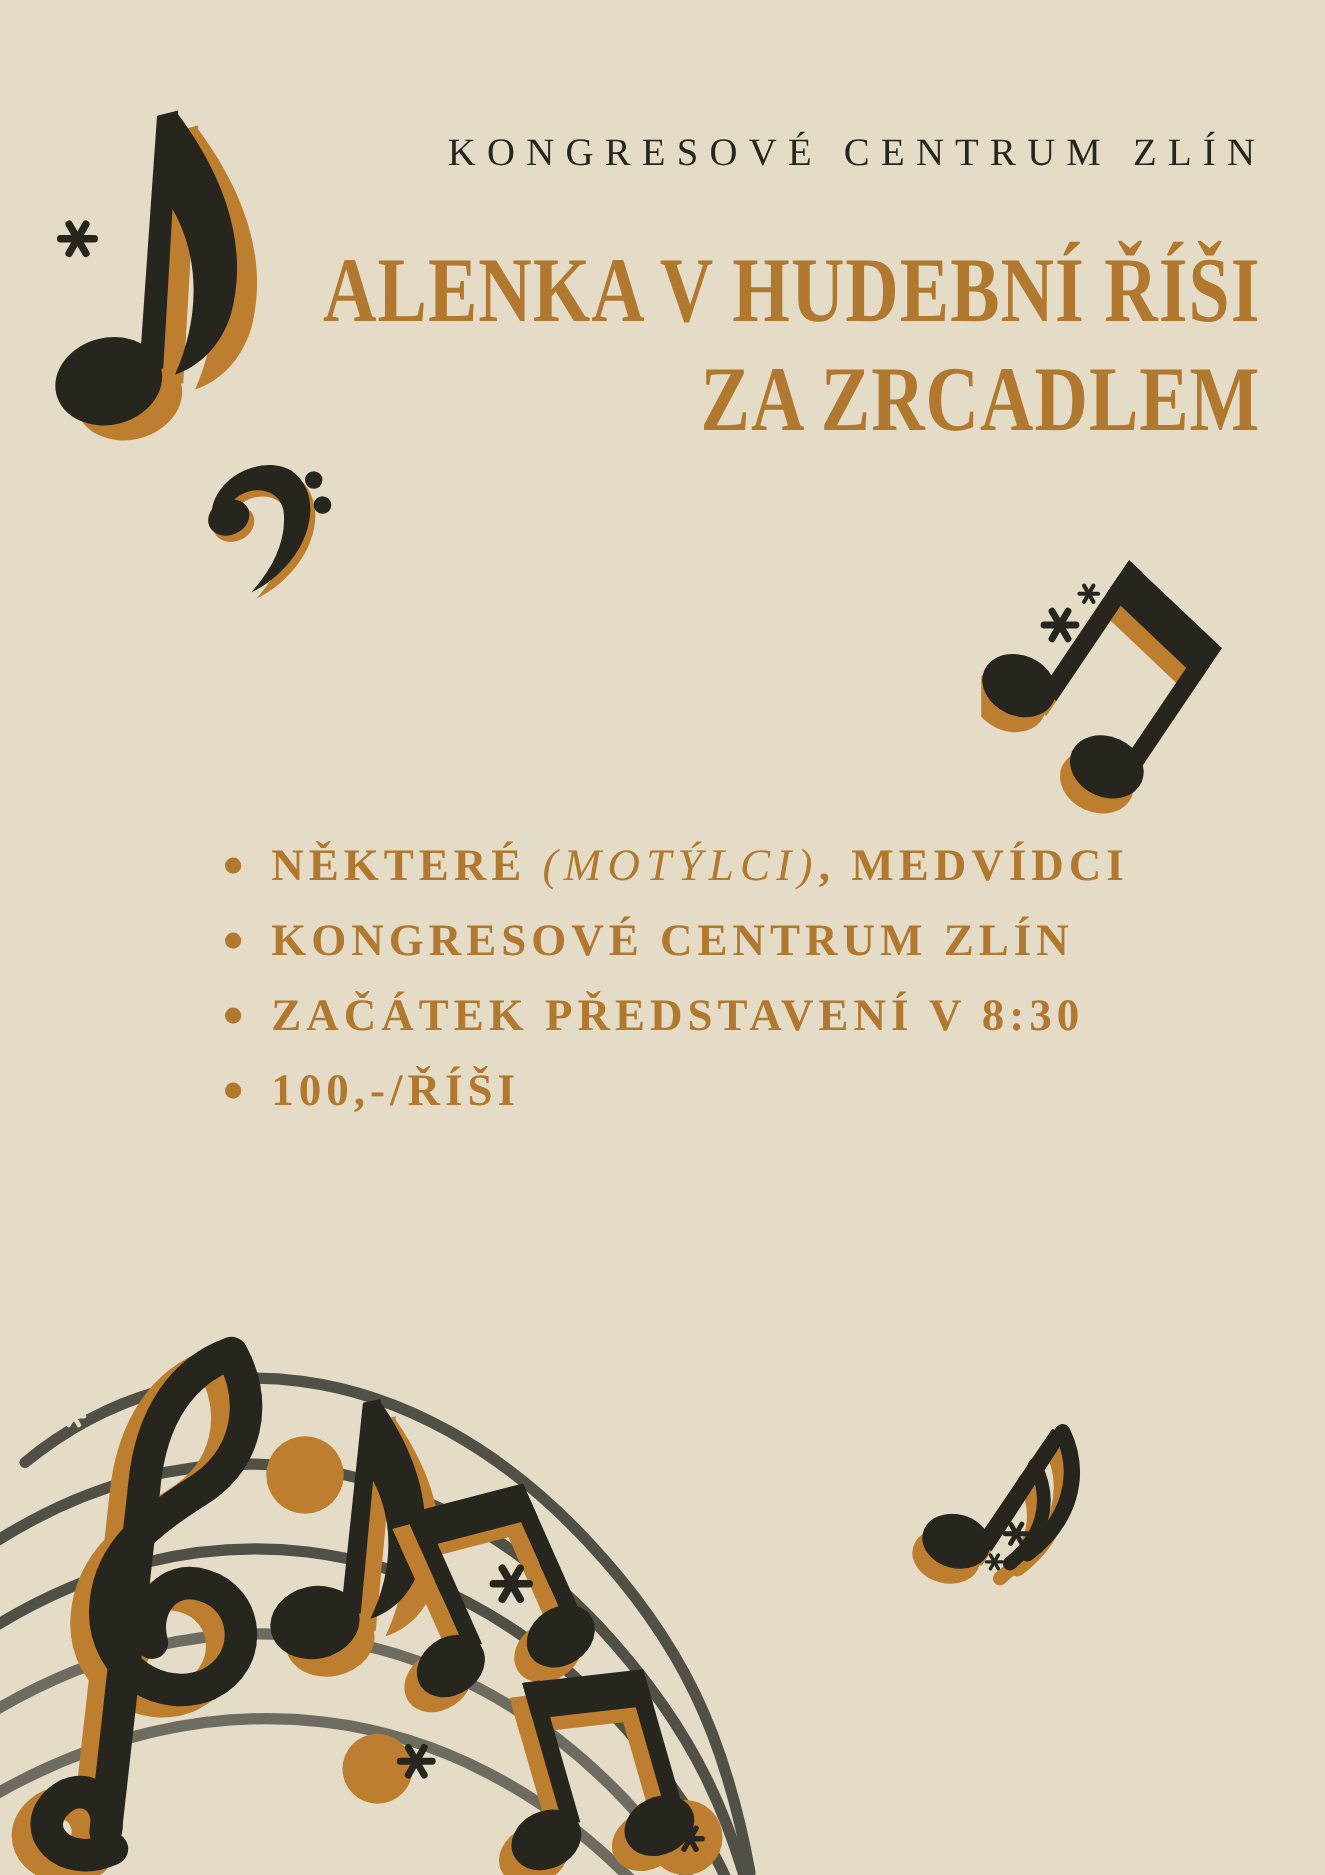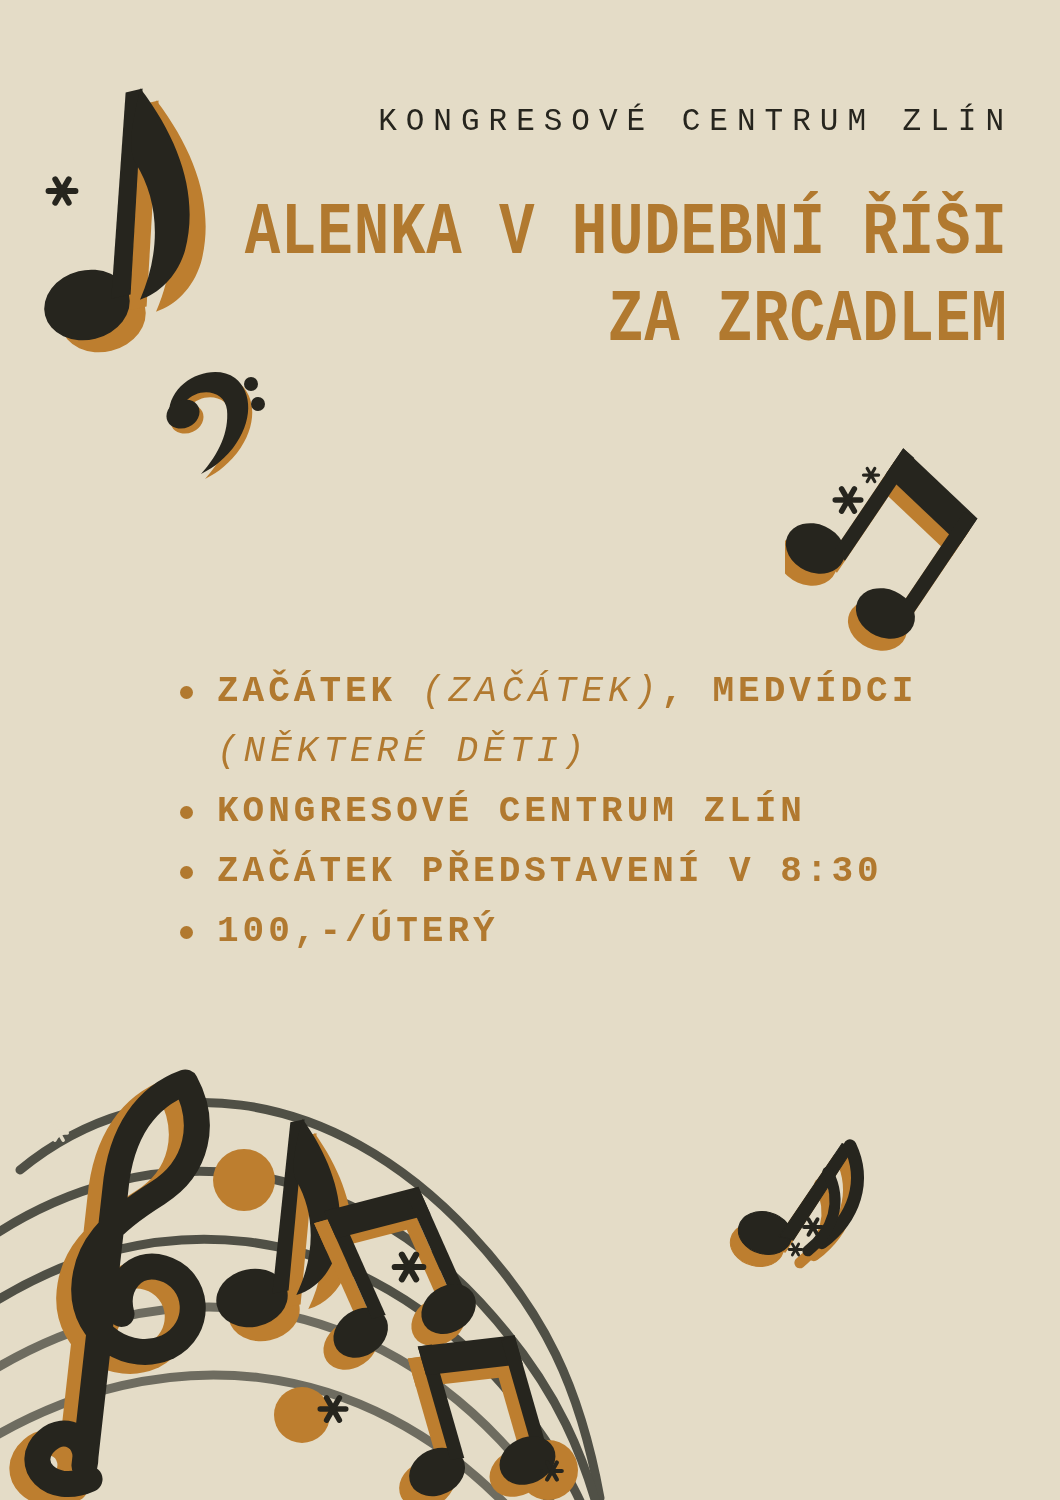--- a/index.html
+++ b/index.html
@@ -1,19 +1,19 @@
 <!DOCTYPE html>
 <html style="--background: #e4dcc7; --ink: #26251e; --accent: #b1792f; --shadow: #bd7e2f; --staff: #505046;"><head>
 <meta charset="utf-8">
 <style>
   html,body{margin:0;padding:0;background:#888;}
   .poster{
     position:relative;width:1060px;height:1500px;margin:0 auto;
     background:var(--background,#e4dcc7);overflow:hidden;
-    font-family:Liberation Mono, monospace;
+    font-family:Liberation Serif, serif;
   }
   
   .venue{
     position:absolute;top:104px;right:56px;
     font-size:31px;font-weight:500;letter-spacing:9px;margin-right:-9px;
     color:var(--ink,#26251e);white-space:nowrap;
   }
   .title{
     position:absolute;top:190px;right:52px;margin:0;
     text-align:right;color:var(--accent,#b1792f);
@@ -87,31 +87,30 @@
 
   <div class="venue">KONGRESOVÉ CENTRUM ZLÍN</div>
 
   <h1 class="title">
     <span class="t-line">ALENKA V HUDEBNÍ ŘÍŠI</span>
     <span class="t-line">ZA ZRCADLEM</span>
   </h1>
 
   <ul class="details">
     <li>
-      <span class="li-line"><span class="seg-b">ZAČÁTEK </span><span class="seg-i">(ZAČÁTEK)</span><span class="seg-b">, </span><span class="seg-b">MEDVÍDCI</span></span>
-      <span class="li-line"><span class="seg-i">(NĚKTERÉ DĚTI)</span></span>
+      <span class="li-line"><span class="seg-b">NĚKTERÉ </span><span class="seg-i">(MOTÝLCI)</span><span class="seg-b">, </span><span class="seg-b">MEDVÍDCI</span></span>
     </li>
     <li>
       <span class="li-line">KONGRESOVÉ CENTRUM ZLÍN</span>
     </li>
     <li>
       <span class="li-line">ZAČÁTEK PŘEDSTAVENÍ V 8:30</span>
     </li>
     <li>
-      <span class="li-line">100,-/ÚTERÝ</span>
+      <span class="li-line">100,-/ŘÍŠI</span>
     </li>
   </ul>
 
   <svg class="deco" style="left:25px;top:70px" width="300" height="312" viewBox="0 0 300 312">
     <use href="#enote8" class="sh" transform="translate(78,247) rotate(2) scale(1.2)"></use>
     <use href="#enote8" class="ink" transform="translate(62,235) rotate(2) scale(1.2)"></use>
     <use href="#star" class="star-ink" x="19" y="103" width="36" height="36"></use>
   </svg>
 
   <svg class="deco" style="left:163px;top:362px" width="125" height="125" viewBox="0 0 125 125">

